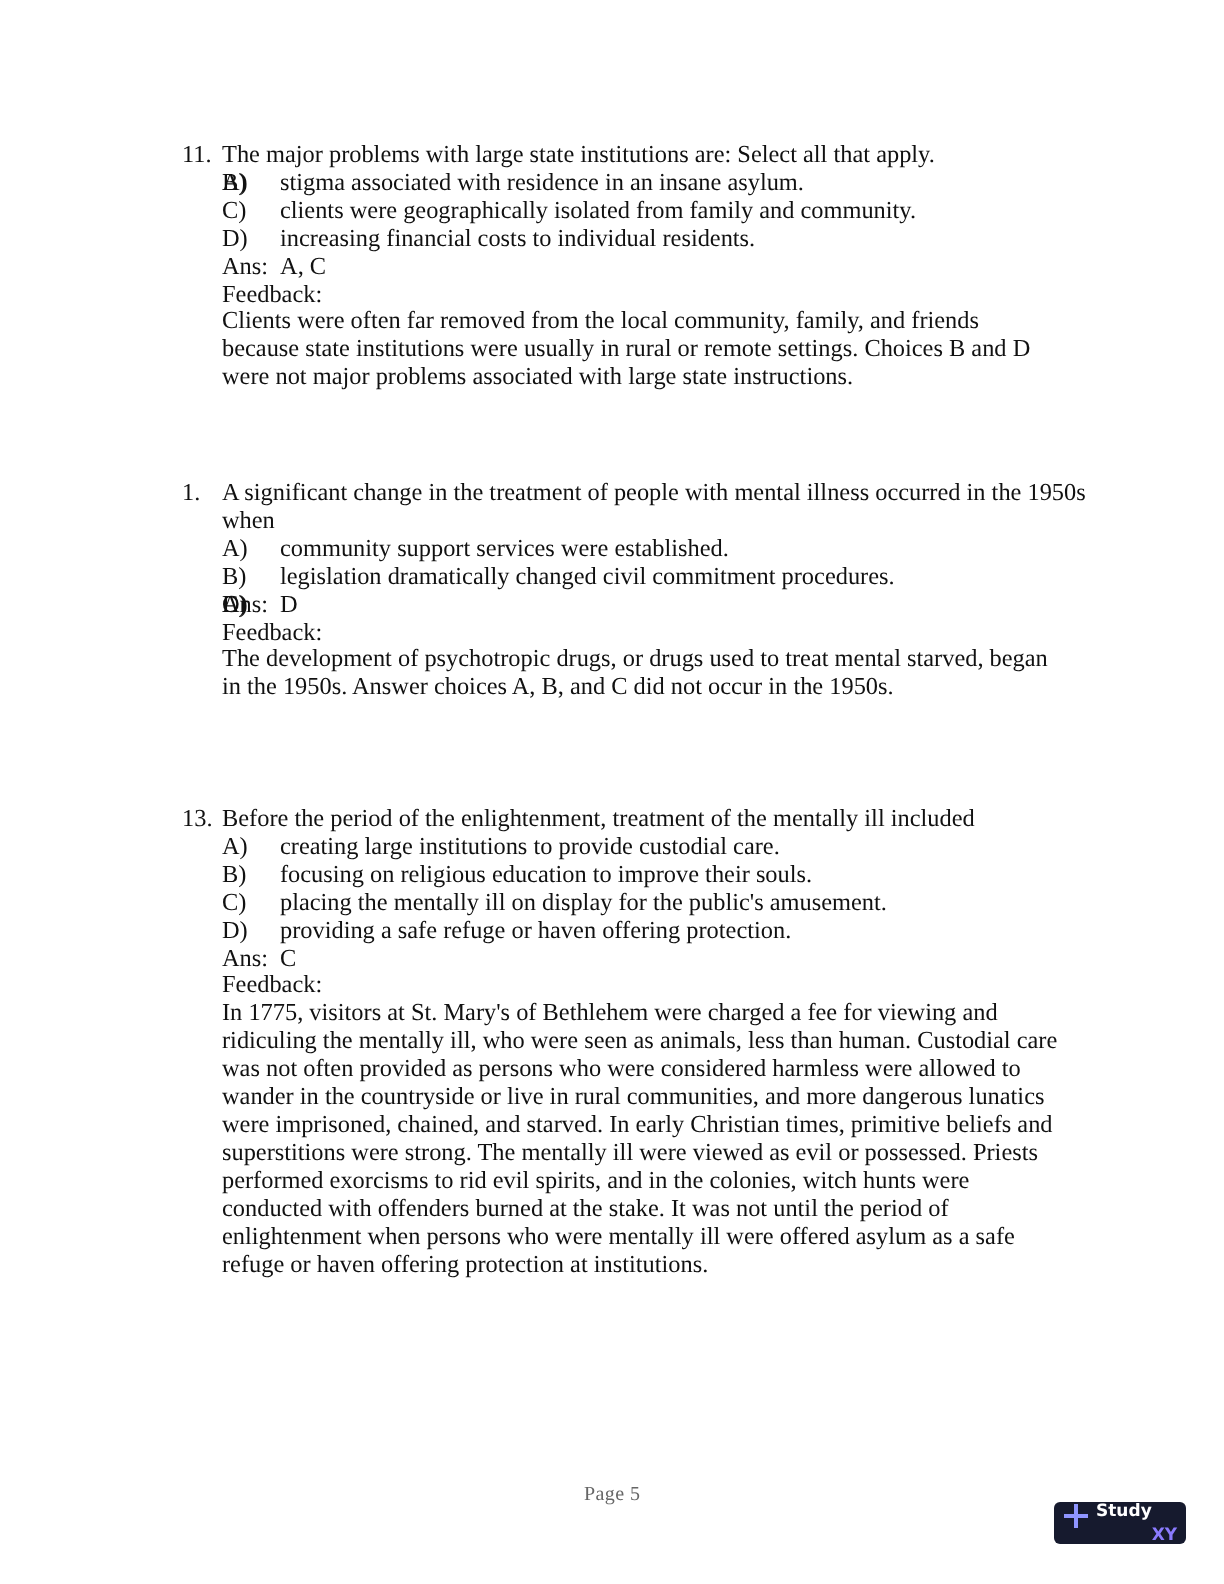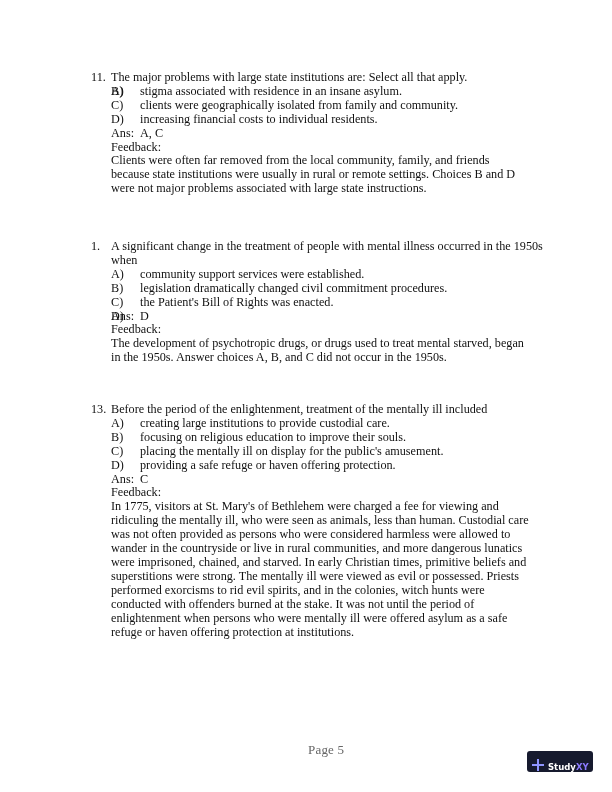--- a/index.html
+++ b/index.html
@@ -8,23 +8,23 @@
   .page { position: absolute; left: 0; top: 0; width: 496px; height: 792px; }
   .q { position: absolute; left: 91px; width: 460px; font-size: 12.2px; line-height: 13.9px; }
   .q-head { position: relative; padding-left: 20px; }
   .q-num { position: absolute; left: 0; top: 0; }
   .opt { position: relative; padding-left: 49px; }
   .opt-letter { position: absolute; left: 20px; top: 0; }
   .ans { padding-left: 20px; }
   .ans-val { margin-left: 6px; margin-top: 10px; }
   .fb-label { padding-left: 20px; font-weight: normal; }
   .fb-text { padding-left: 20px; width: 420px; }
-  .page-num { position: absolute; left: 308px; top: 742px; font-size: 13px; color: #666; letter-spacing: 0.2px; text-align: right; }
+  .page-num { position: absolute; left: 292px; top: 742px; font-size: 10px; color: #666; letter-spacing: 0.2px; text-align: right; }
   .badge { position: absolute; left: 527px; top: 751px; width: 66px; height: 21px;
-           background: #161a2e; border-radius: 3px; display: flex; align-items: flex-end;
+           background: #161a2e; border-radius: 3px; display: flex; align-items: flex-start;
            font-family: "DejaVu Sans", sans-serif; font-size: 8.5px; font-weight: bold; color: #fff; }
   .badge-icon { width: 14px; height: 14px; margin-left: 4px; margin-right: 3px; position: relative; }
   .badge-icon::before { content: ""; position: absolute; left: 6px; top: 1px; width: 1.5px; height: 12px; background: #8f95ff; }
   .badge-icon::after { content: ""; position: absolute; left: 1px; top: 6px; width: 12px; height: 1.5px; background: #8f95ff; }
   .badge-accent { color: #8b7bff; margin-top: 12px; }
 </style>
 </head>
 <body>
 
 <div class="page">
@@ -64,21 +64,20 @@
     <div class="opt">
       <span class="opt-letter">A)</span>
       <span>community support services were established.</span>
     </div>
     <div class="opt">
       <span class="opt-letter">B)</span>
       <span>legislation dramatically changed civil commitment procedures.</span>
     </div>
     <div class="opt">
       <span class="opt-letter">C)</span>
-      <span>the Patient's Bill of Rights was enacted.</span>
     </div>
     <div class="opt">
       <span class="opt-letter">D)</span>
     </div>
     <div class="ans">
       <span>Ans:</span><span class="ans-val">D</span>
     </div>
     <div class="fb-label">Feedback:</div>
     <div class="fb-text">The development of psychotropic drugs, or drugs used to treat mental starved, began in the 1950s. Answer choices A, B, and C did not occur in the 1950s.</div>
   </div>

